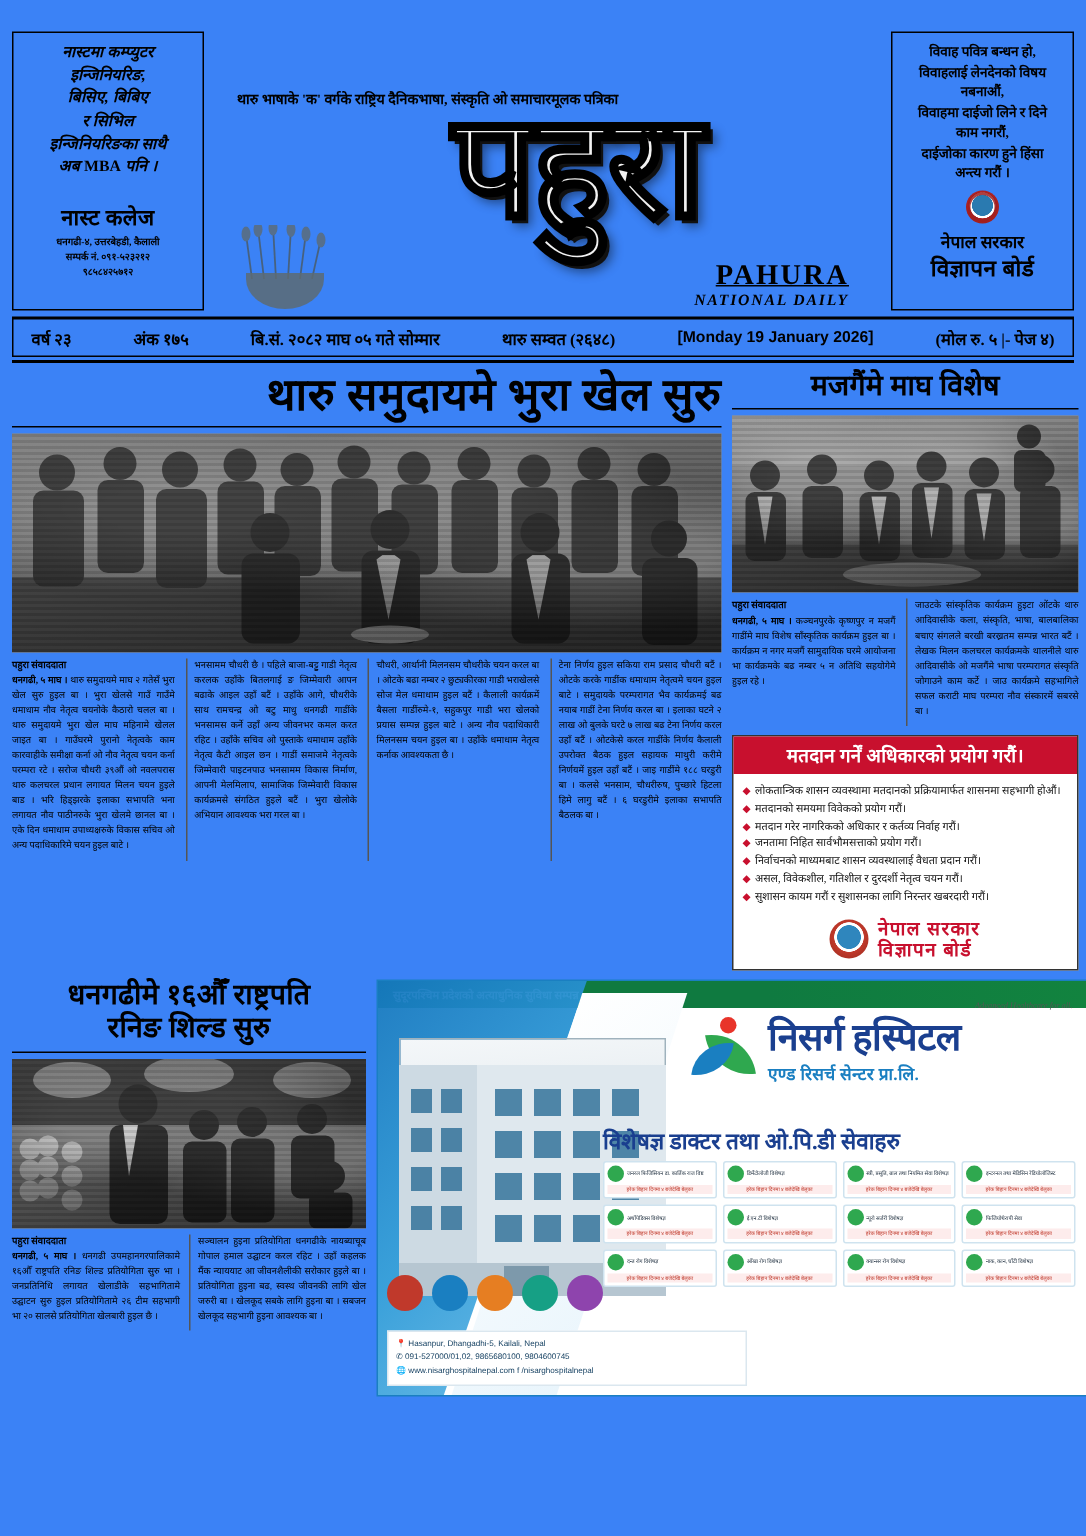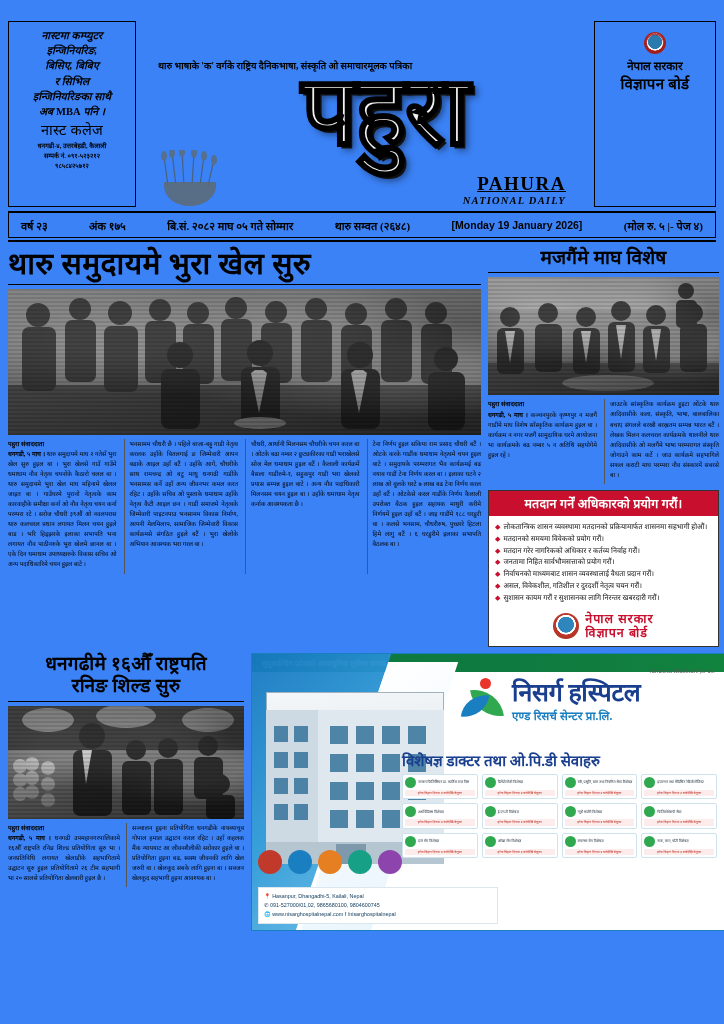--- a/index.html
+++ b/index.html
@@ -16,21 +16,21 @@
   
   .masthead { display:flex; align-items:stretch; height:186px; }
   .mast-side {
     border:1.5px solid #000; width:128px; flex:0 0 128px;
     padding:6px 4px; text-align:center; display:flex; flex-direction:column;
     justify-content:flex-start; align-items:center;
   }
   .mast-side.right { width:122px; flex:0 0 122px; }
   .ad-italic { font-style:italic; font-weight:bold; font-size:10.5px; line-height:1.45; letter-spacing:.1px; }
   .ad-italic .mba { font-style:normal; font-family:"Liberation Serif",serif; }
-  .ad-strong { font-weight:normal; font-size:14.5px; margin-top:0; letter-spacing:.3px; }
+  .ad-strong { font-weight:bold; font-size:14.5px; margin-top:15px; letter-spacing:.3px; }
   .ad-small { font-size:6.5px; line-height:1.5; margin-top:2px; font-weight:bold; }
 
   .gov-lines { font-size:9px; line-height:1.5; font-weight:bold; }
   .gov-emblem { width:22px; height:22px; margin:4px auto 2px; position:relative; }
   .gov-emblem .ring { position:absolute; inset:0; border-radius:50%;
      background: radial-gradient(circle at 50% 45%, #2a7ab0 0%, #2a7ab0 42%, #ffffff 44%, #ffffff 52%, #b22222 54%, #8b1a1a 100%); }
   .gov-emblem .leafy { position:absolute; inset:1px; border-radius:50%;
      box-shadow: inset 0 0 0 2px rgba(160,30,30,.85); }
   .gov-name1 { font-size:11.5px; font-weight:bold; margin-top:2px; }
   .gov-name2 { font-size:15px; font-weight:bold; letter-spacing:.3px; }
@@ -62,21 +62,21 @@
     justify-content:space-between; padding:0 12px; font-size:11px; font-weight:bold;
   }
   .datebar .eng { font-family:"Liberation Sans", sans-serif; font-size:10.5px; }
   .rule-thick { border-top:2.5px solid #000; margin-top:2px; }
 
   
   .main { display:flex; gap:7px; margin-top:5px; }
   .col-left { width:473px; flex:0 0 473px; }
   .col-right { width:231px; flex:0 0 231px; }
 
-  .headline-main { font-size:30px; font-weight:bold; text-align:left; letter-spacing:.4px; line-height:1.12; }
+  .headline-main { font-size:30px; font-weight:bold; text-align:right; letter-spacing:.4px; line-height:1.12; }
   .headline-sub { font-size:19px; font-weight:bold; text-align:center; line-height:1.18; letter-spacing:.2px; }
   .hr-black { border-top:1.5px solid #000; margin:3px 0 4px; }
 
   .photo { background:#8d8d8d; position:relative; overflow:hidden; }
   .photo::after {
     content:""; position:absolute; inset:0;
     background:
       repeating-linear-gradient(0deg, rgba(0,0,0,.10) 0 2px, rgba(255,255,255,.05) 2px 4px),
       radial-gradient(ellipse at 25% 35%, #d8d8d8 0 12%, rgba(0,0,0,0) 42%),
       radial-gradient(ellipse at 62% 30%, #cfcfcf 0 10%, rgba(0,0,0,0) 38%),
@@ -208,20 +208,29 @@
           <div class="bowl"></div>
         </div>
         <div class="latin">
           <div class="p1">PAHURA</div>
           <div class="p2">NATIONAL DAILY</div>
         </div>
       </div>
     </div>
 
     <div class="mast-side right">
+      <div class="gov-lines">
+        <div>विवाह पवित्र बन्धन हो,</div>
+        <div>विवाहलाई लेनदेनको विषय</div>
+        <div>नबनाऔं,</div>
+        <div>विवाहमा दाईजो लिने र दिने</div>
+        <div>काम नगरौं,</div>
+        <div>दाईजोका कारण हुने हिंसा</div>
+        <div>अन्त्य गरौं ।</div>
+      </div>
       <div class="gov-emblem">
         <div class="ring"></div>
           <div class="leafy"></div>
       </div>
       <div class="gov-name1">नेपाल सरकार</div>
       <div class="gov-name2">विज्ञापन बोर्ड</div>
     </div>
   </div>
 
   <div class="datebar">

